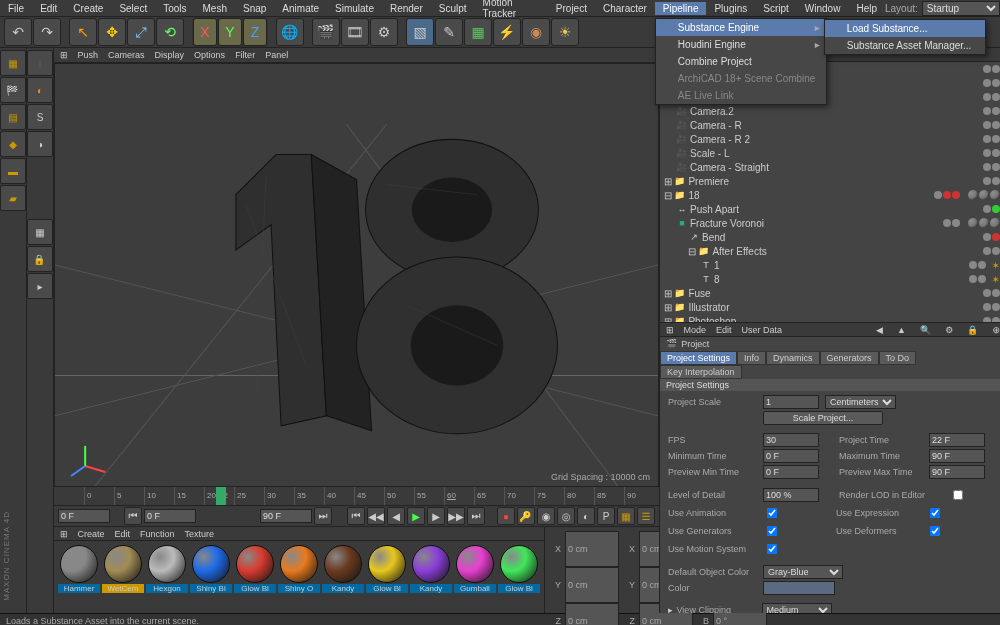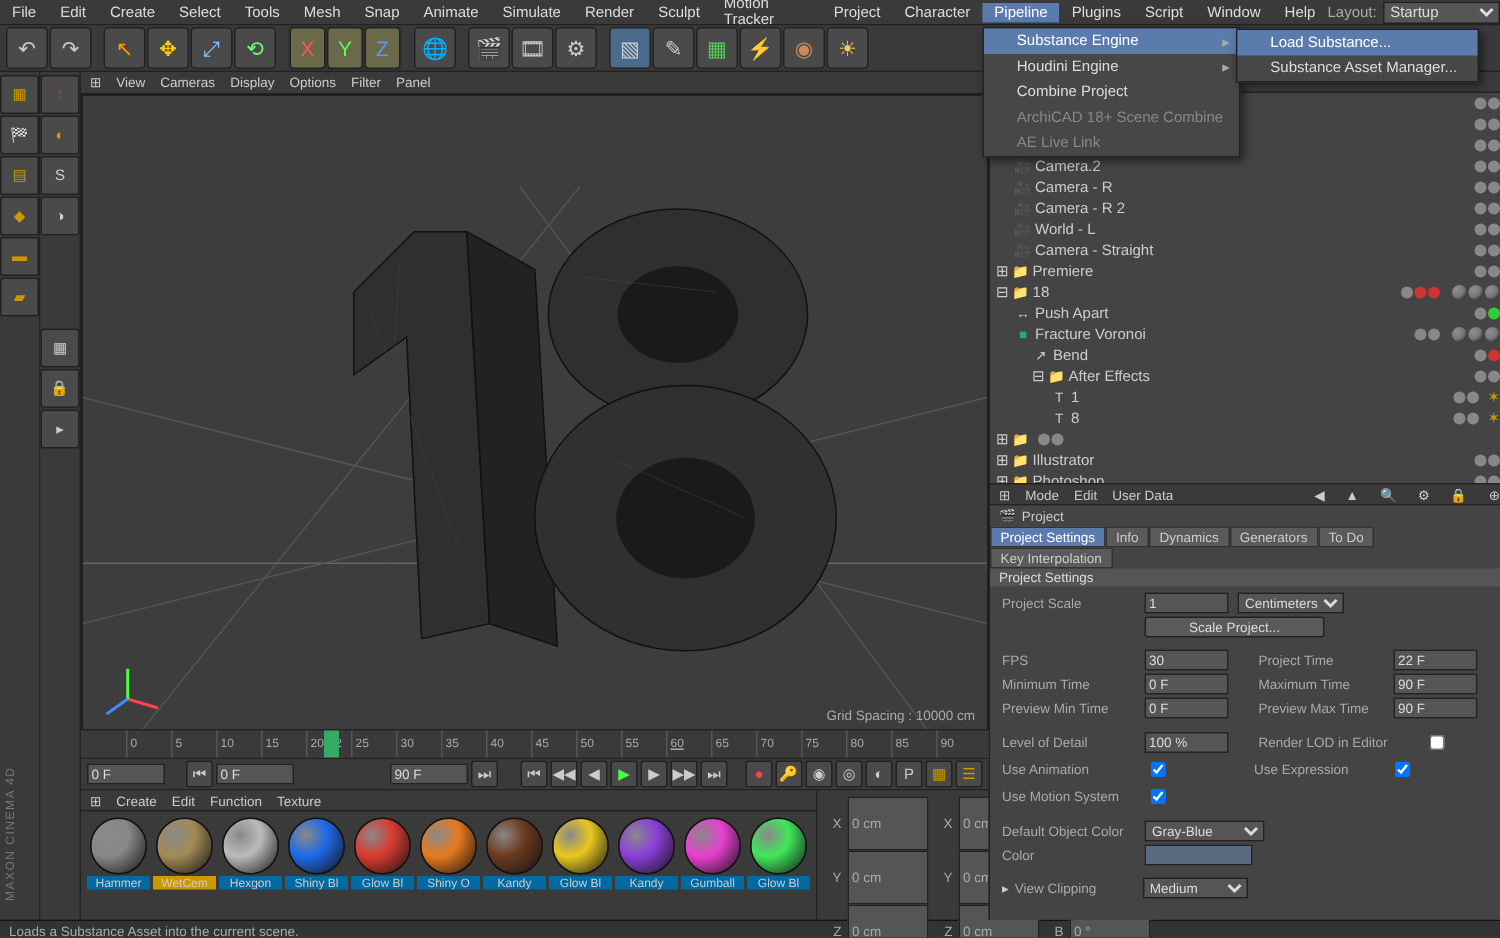--- a/index.html
+++ b/index.html
@@ -156,21 +156,21 @@
     <div class="lt-btn">◑</div>
     <div style="height:60px"></div>
     <div class="lt-btn">▦</div>
     <div class="lt-btn">🔒</div>
     <div class="lt-btn">▸</div>
   </div>
 
   <div class="center-col">
     <div class="view-tabs">
         <span>⊞</span>
-        <span>View</span>
+        <span>Push</span>
         <span>Cameras</span>
         <span>Display</span>
         <span>Options</span>
         <span>Filter</span>
         <span>Panel</span>
       </div>
     <div class="viewport">
       <div class="persp-label">Perspective</div>
       <svg class="vp-canvas" viewBox="0 0 600 420" preserveAspectRatio="none">
         <rect width="600" height="420" fill="#3d3d3d"></rect>
@@ -448,21 +448,21 @@
           <span class="ic">🎥</span>
           <span class="nm">Camera - R 2</span>
           <span class="dots">
             <span class="dot" style="background: rgb(136, 136, 136);"></span>
             <span class="dot" style="background: rgb(136, 136, 136);"></span>
           </span>
         </div>
         <div class="tree-row">
           <span class="ind" style="width: 12px;"></span>
           <span class="ic">🎥</span>
-          <span class="nm">World - L</span>
+          <span class="nm">Scale - L</span>
           <span class="dots">
             <span class="dot" style="background: rgb(136, 136, 136);"></span>
             <span class="dot" style="background: rgb(136, 136, 136);"></span>
           </span>
         </div>
         <div class="tree-row">
           <span class="ind" style="width: 12px;"></span>
           <span class="ic">🎥</span>
           <span class="nm">Camera - Straight</span>
           <span class="dots">
@@ -555,20 +555,21 @@
           <span class="dots">
             <span class="dot" style="background: rgb(136, 136, 136);"></span>
             <span class="dot" style="background: rgb(136, 136, 136);"></span>
           </span>
           <span style="color: rgb(204, 153, 0); margin-left: 6px;">✶</span>
         </div>
         <div class="tree-row">
           <span class="ind" style="width: 0px;"></span>
           <span style="margin-right: 2px;">⊞</span>
           <span class="ic">📁</span>
+          <span class="nm">Fuse</span>
           <span class="dots">
             <span class="dot" style="background: rgb(136, 136, 136);"></span>
             <span class="dot" style="background: rgb(136, 136, 136);"></span>
           </span>
         </div>
         <div class="tree-row">
           <span class="ind" style="width: 0px;"></span>
           <span style="margin-right: 2px;">⊞</span>
           <span class="ic">📁</span>
           <span class="nm">Illustrator</span>
@@ -659,20 +660,27 @@
             <input type="checkbox" class="ck" style="">
           </div>
         <div class="form-row">
             <label>Use Animation</label>
             <input type="checkbox" class="ck" checked="" style="">
             <div style="width:56px"></div>
             <label style="width:90px">Use Expression</label>
             <input type="checkbox" class="ck" checked="" style="">
           </div>
         <div class="form-row">
+            <label>Use Generators</label>
+            <input type="checkbox" class="ck" checked="" style="">
+            <div style="width:56px"></div>
+            <label style="width:90px">Use Deformers</label>
+            <input type="checkbox" class="ck" checked="" style="">
+          </div>
+        <div class="form-row">
             <label>Use Motion System</label>
             <input type="checkbox" class="ck" checked="" style="">
           </div>
         <div style="height:6px"></div>
         <div class="form-row">
             <label>Default Object Color</label>
             <select class="sel" style="width:80px"><option>Gray-Blue</option></select>
           </div>
         <div class="form-row">
             <label>Color</label>

